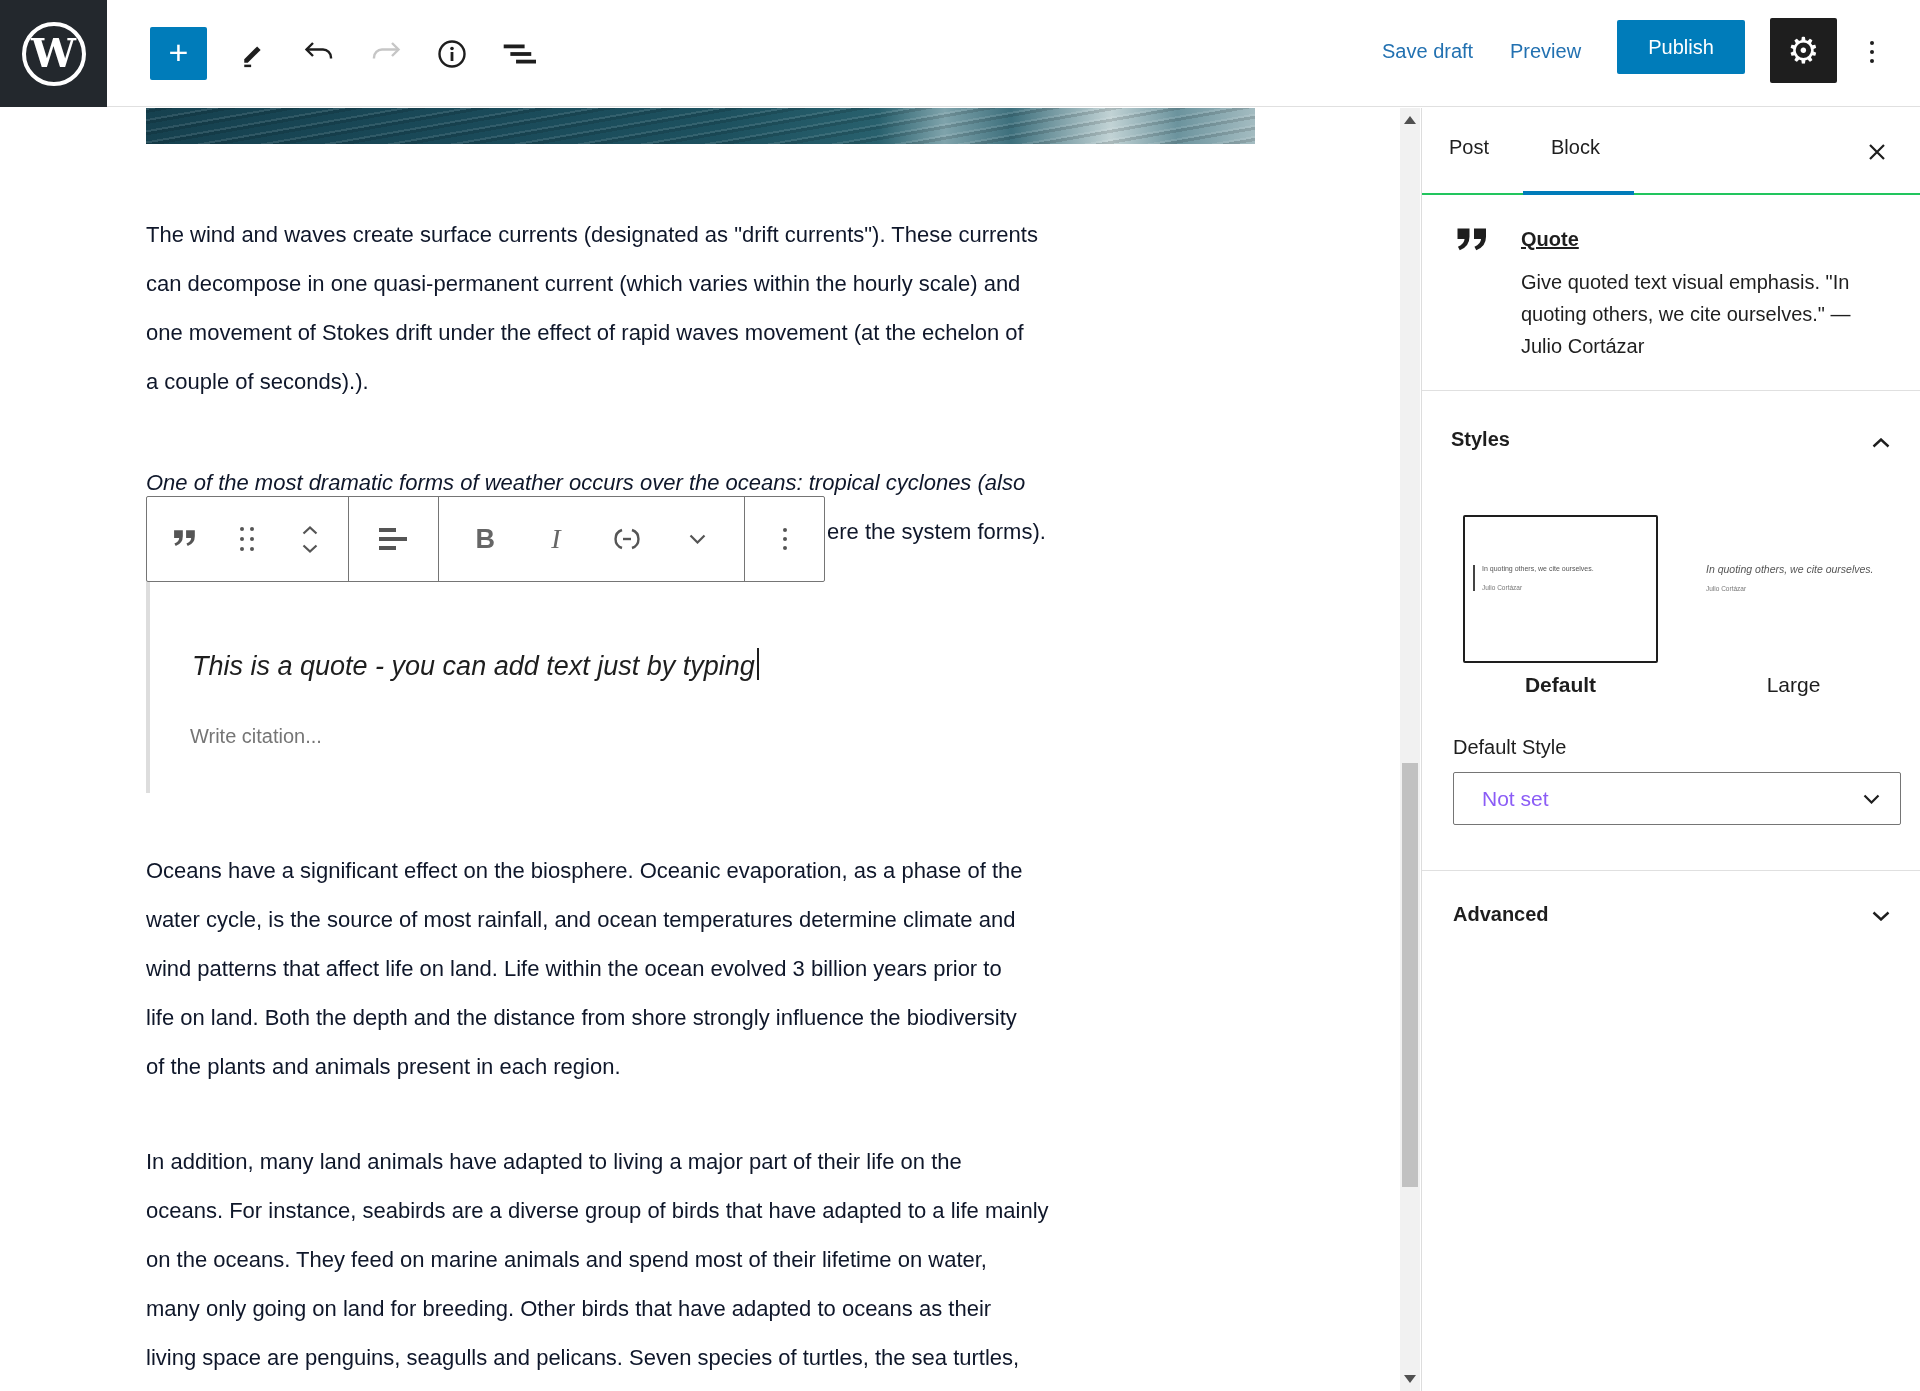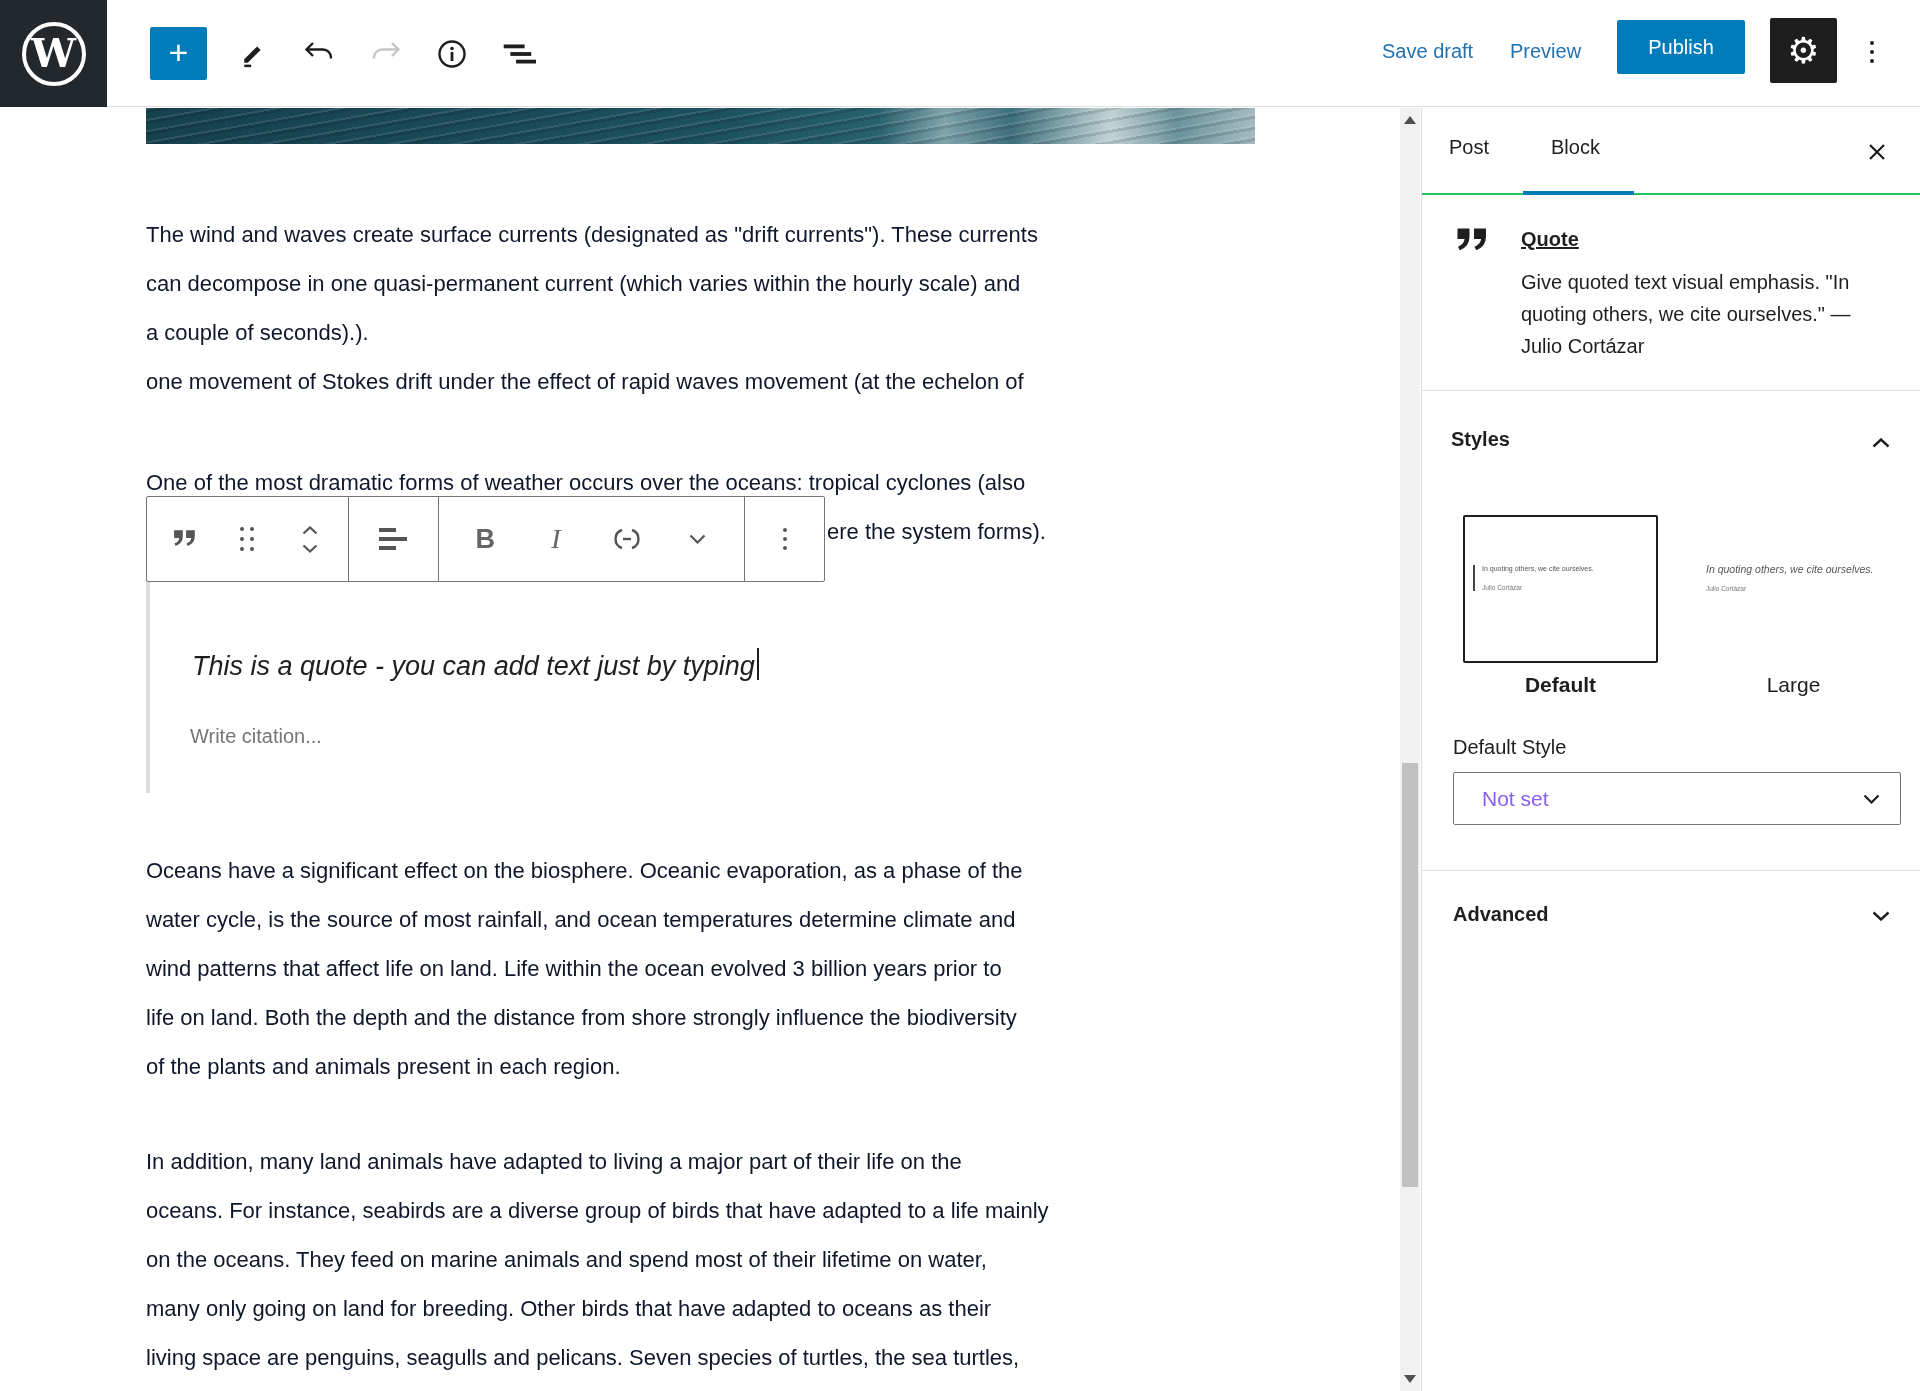--- a/index.html
+++ b/index.html
@@ -144,25 +144,25 @@
           <i></i>
         </span>
     </span>
   </div>
 
   <div id="ocean-img"></div>
 
   <div class="ptext" style="top:210px;">
       <div class="tline">The wind and waves create surface currents (designated as "drift currents"). These currents</div>
       <div class="tline">can decompose in one quasi-permanent current (which varies within the hourly scale) and</div>
+      <div class="tline">one movement of Stokes drift under the effect of rapid waves movement (at the echelon of</div>
       <div class="tline">a couple of seconds).).</div>
-      <div class="tline">one movement of Stokes drift under the effect of rapid waves movement (at the echelon of</div>
-    </div>
-
-  <div class="ptext tline" style="top:458px;">One of the most dramatic forms of weather occurs over the oceans: tropical cyclones (also</div>
+    </div>
+
+  <div class="ptext tline" style="top:458px;font-style:italic;">One of the most dramatic forms of weather occurs over the oceans: tropical cyclones (also</div>
   <div class="ptext tline" style="left:827px;top:507px;">ere the system forms).</div>
 
   <div id="quote-border"></div>
   <div id="quote-text"><span>This is a quote - you can add text just by typing</span><span id="caret"></span></div>
   <div id="citation">Write citation...</div>
 
   <div class="ptext" style="top:846px;">
       <div class="tline">Oceans have a significant effect on the biosphere. Oceanic evaporation, as a phase of the</div>
       <div class="tline">water cycle, is the source of most rainfall, and ocean temperatures determine climate and</div>
       <div class="tline">wind patterns that affect life on land. Life within the ocean evolved 3 billion years prior to</div>

